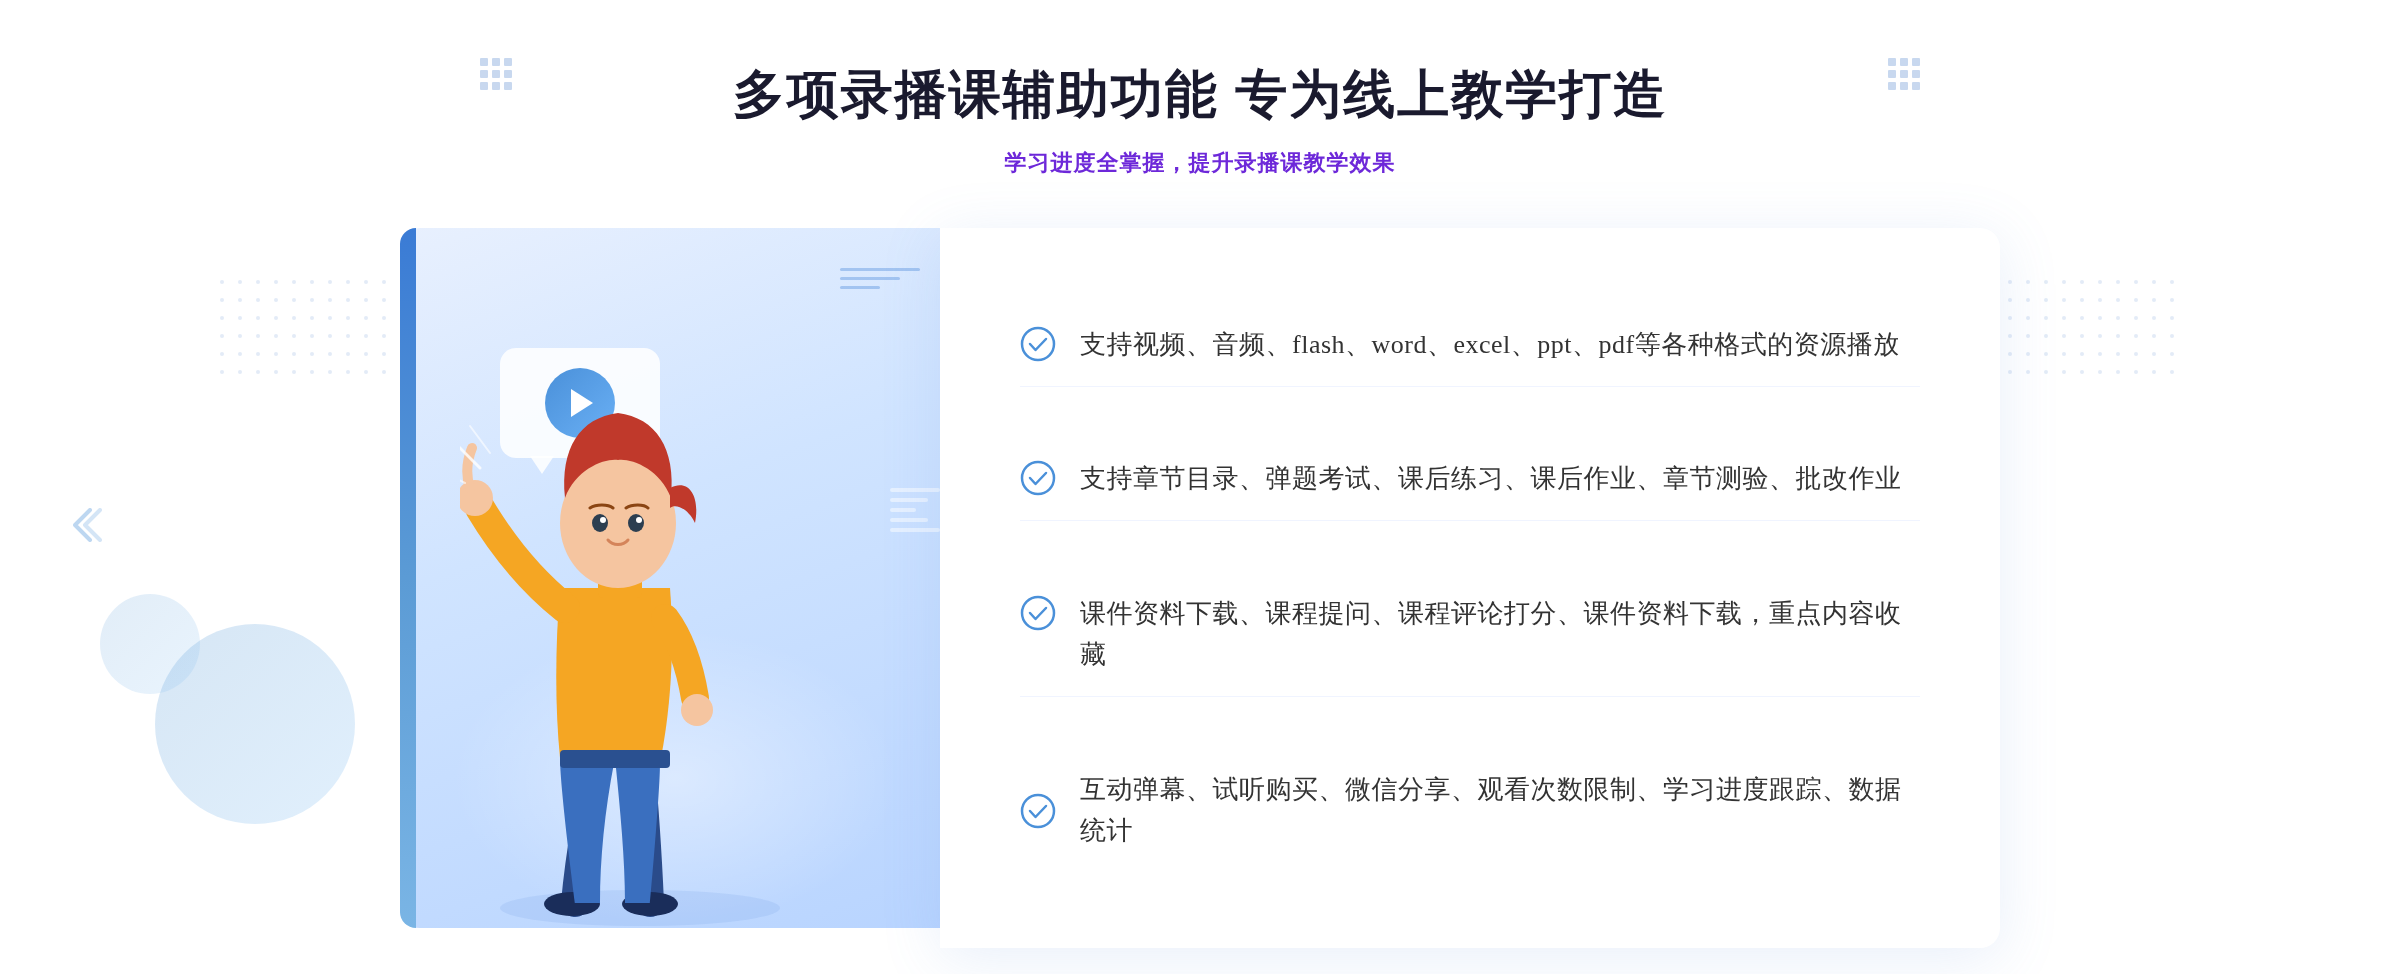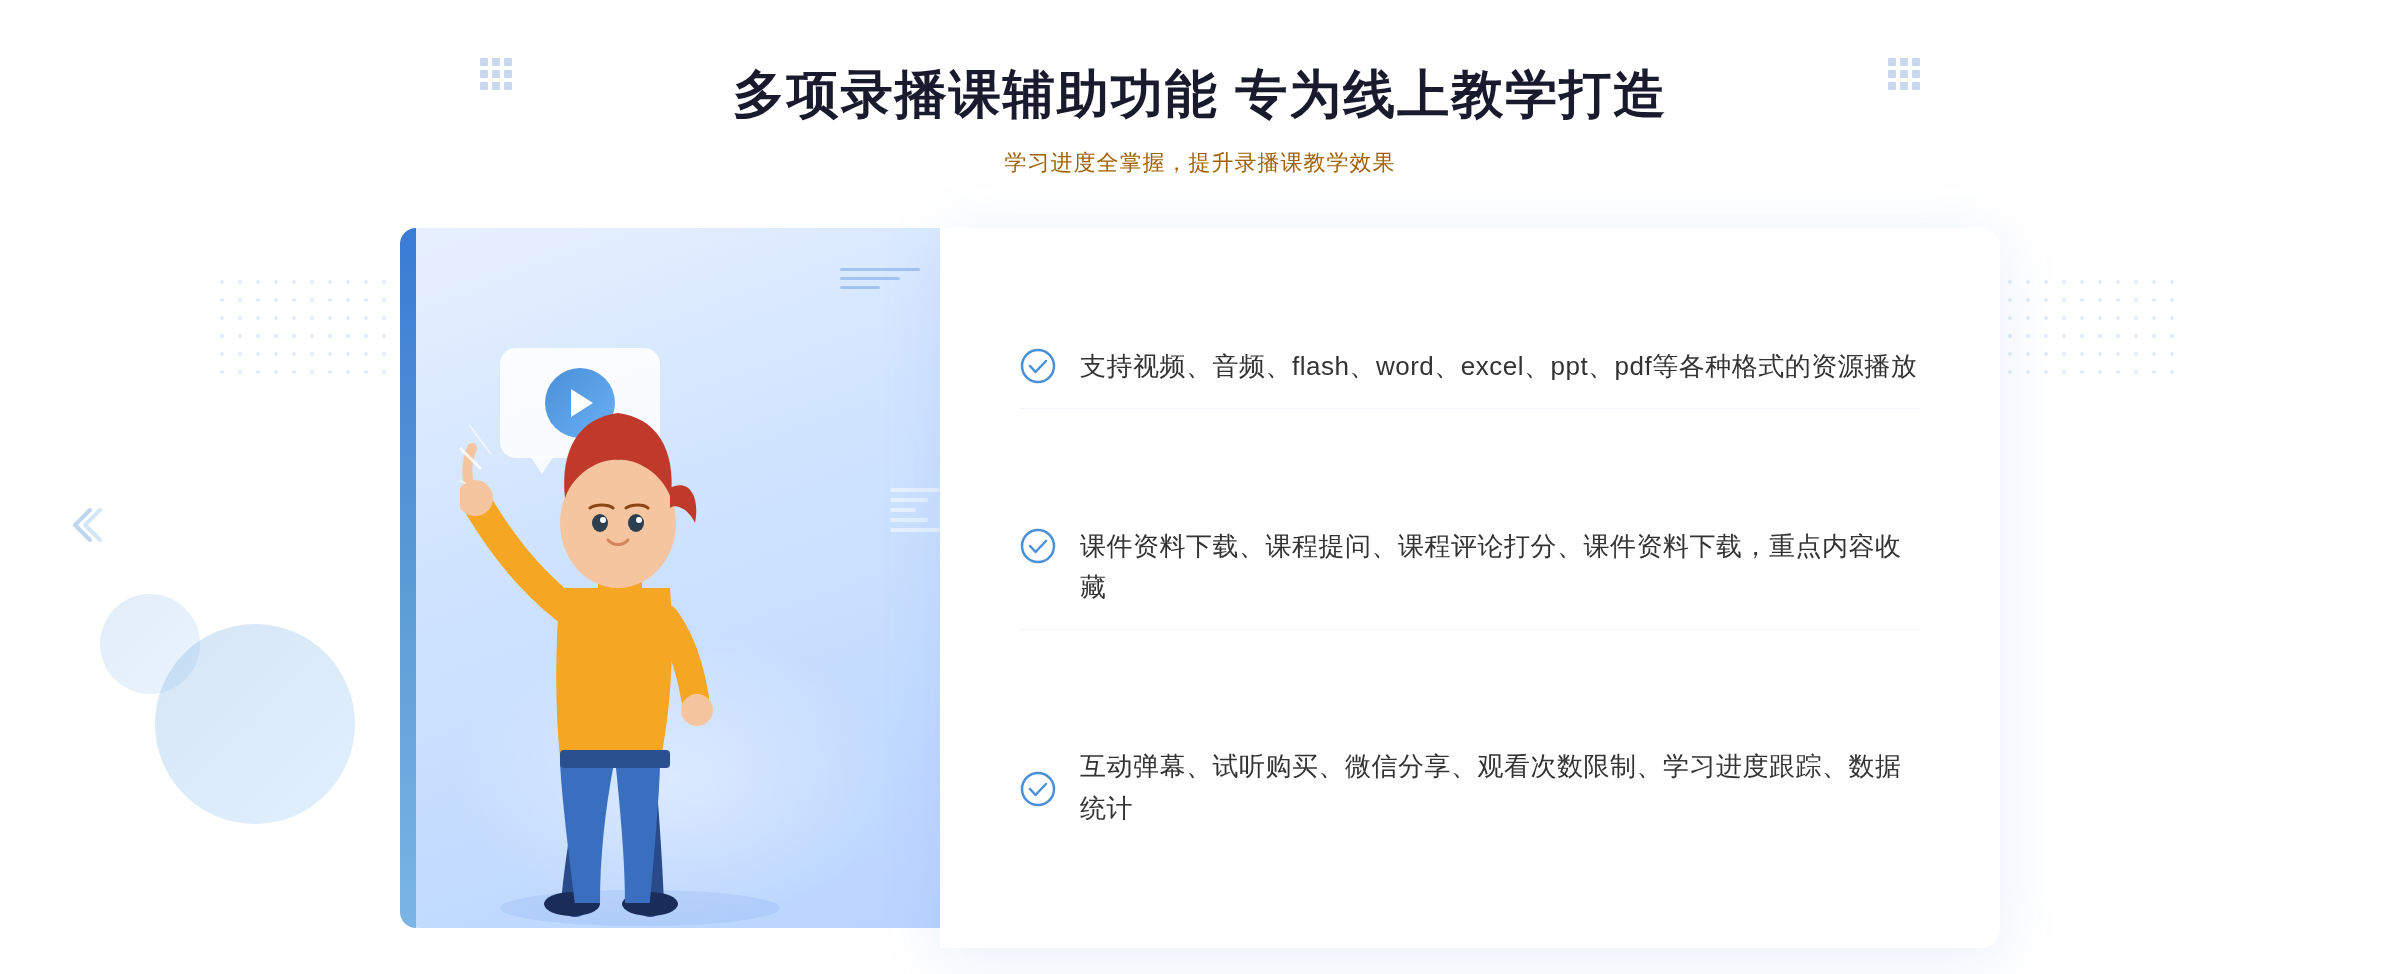--- a/index.html
+++ b/index.html
@@ -133,31 +133,32 @@
     .main-title {
       font-size: 52px;
       font-weight: 700;
       color: #1a1a2e;
       letter-spacing: 2px;
       margin-bottom: 18px;
     }
 
     .sub-title {
       font-size: 22px;
-      color: #a16207;
-      font-weight: 400;
+      color: #6d28d9;
+      font-weight: 700;
       letter-spacing: 1px;
     }
 
     
     .content-area {
       display: flex;
       width: 1600px;
       height: 720px;
       position: relative;
+      font-family: Liberation Serif, serif;
     }
 
     
     .illustration-card {
       width: 560px;
       height: 700px;
       border-radius: 20px;
       background: linear-gradient(160deg, #e8f0fe 0%, #d0e4ff 40%, #b8d4ff 100%);
       position: relative;
       overflow: visible;
@@ -617,20 +618,29 @@
       <div class="feature-item">
         <div class="check-icon">
           <svg viewBox="0 0 36 36" fill="none" xmlns="http://www.w3.org/2000/svg">
             <circle cx="18" cy="18" r="16" stroke="#4a90d9" stroke-width="2.5"></circle>
             <path d="M10 18 L15.5 24 L26 13" stroke="#4a90d9" stroke-width="2.5" stroke-linecap="round" stroke-linejoin="round"></path>
           </svg>
         </div>
         <span class="feature-text">支持视频、音频、flash、word、excel、ppt、pdf等各种格式的资源播放</span>
       </div>
 
+      <div class="feature-item">
+        <div class="check-icon">
+          <svg viewBox="0 0 36 36" fill="none" xmlns="http://www.w3.org/2000/svg">
+            <circle cx="18" cy="18" r="16" stroke="#4a90d9" stroke-width="2.5"></circle>
+            <path d="M10 18 L15.5 24 L26 13" stroke="#4a90d9" stroke-width="2.5" stroke-linecap="round" stroke-linejoin="round"></path>
+          </svg>
+        </div>
+        <span class="feature-text">支持章节目录、弹题考试、课后练习、课后作业、章节测验、批改作业</span>
+      </div>
 
       <div class="feature-item">
         <div class="check-icon">
           <svg viewBox="0 0 36 36" fill="none" xmlns="http://www.w3.org/2000/svg">
             <circle cx="18" cy="18" r="16" stroke="#4a90d9" stroke-width="2.5"></circle>
             <path d="M10 18 L15.5 24 L26 13" stroke="#4a90d9" stroke-width="2.5" stroke-linecap="round" stroke-linejoin="round"></path>
           </svg>
         </div>
         <span class="feature-text">课件资料下载、课程提问、课程评论打分、课件资料下载，重点内容收藏</span>
       </div>

